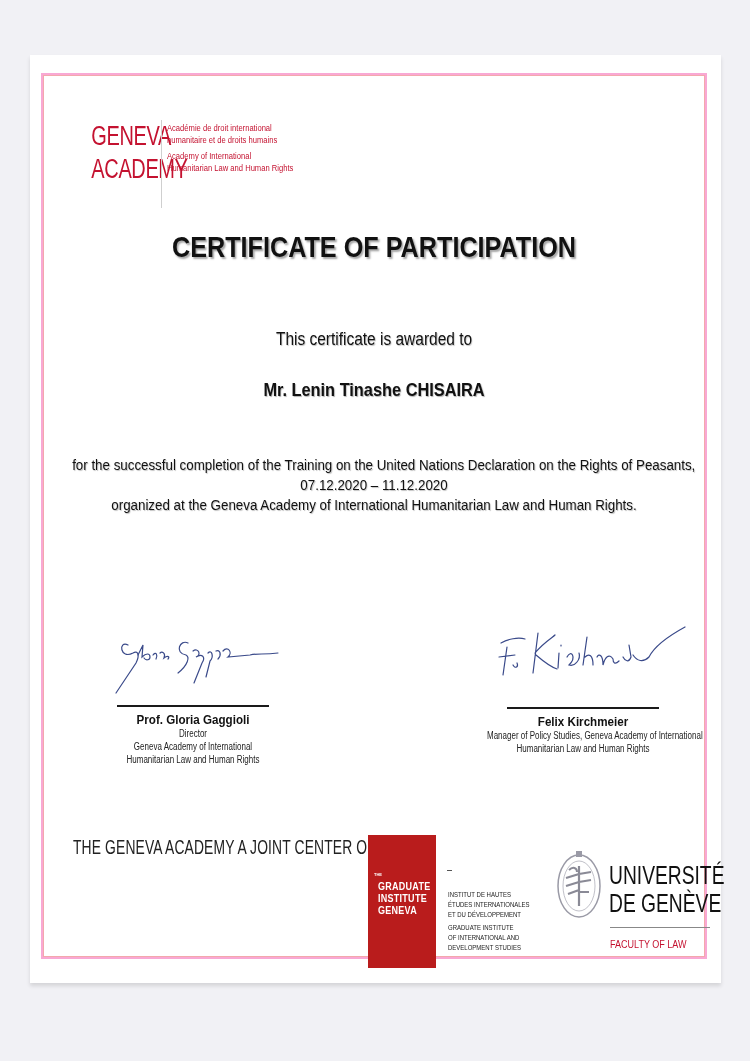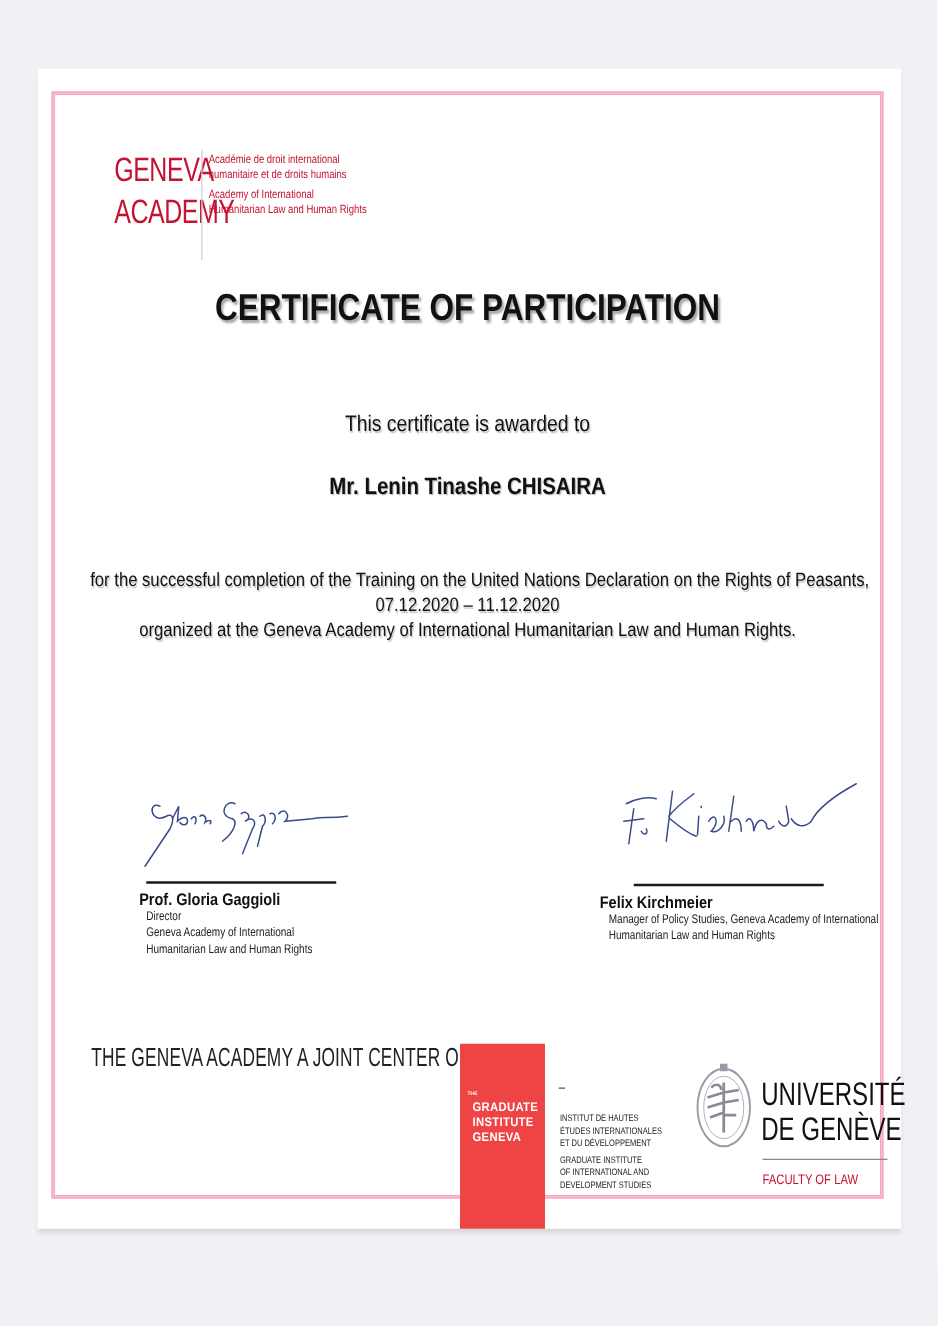--- a/index.html
+++ b/index.html
@@ -66,21 +66,21 @@
   }
   .body-text {
     position: absolute; left: -20px; right: -20px; top: 380px;
     text-align: center; color: #111; font-size: 15.5px; line-height: 20px;
     transform: scaleX(0.86);
     text-shadow: 1px 1px 1px rgba(0,0,0,0.25);
   }
   .body-text div { white-space: nowrap; }
 
   
-  .sig { position: absolute; text-align: left; color: #111; }
+  .sig { position: absolute; text-align: center; color: #111; }
   .sig-left { left: 55px; top: 540px; width: 190px; }
   .sig-right { left: 420px; top: 538px; width: 240px; }
   .sig-graphic { height: 80px; position: relative; }
   .sig-graphic svg { position: absolute; left: 0; top: 0; }
   .sig-line { height: 2px; background: #1a1a1a; margin: 0 auto; }
   .sig-left .sig-line { width: 152px; margin-top: 10px; }
   .sig-right .sig-line { width: 152px; margin-top: 14px; }
   .sig-name {
     font-weight: bold; font-size: 13.5px; margin-top: 5px;
     transform: scaleX(0.86); white-space: nowrap;
@@ -92,21 +92,21 @@
 
   
   .joint {
     position: absolute; left: 30px; top: 760px;
     color: #222; font-size: 21px; white-space: nowrap;
     transform: scaleX(0.66); transform-origin: left top;
     font-weight: normal; letter-spacing: 0.2px;
   }
   .gi-block {
     position: absolute; left: 325px; top: 760px;
-    width: 68px; height: 148px; background: #ef4444;
+    width: 68px; height: 133px; background: #b91c1c;
   }
   .gi-the {
     position: absolute; left: 6px; top: 37px;
     color: #fff; font-size: 4px; font-weight: bold;
   }
   .gi-name {
     position: absolute; left: 10px; top: 46px;
     color: #fff; font-size: 10px; line-height: 12px; font-weight: bold;
     transform: scaleX(0.9); transform-origin: left top; letter-spacing: 0.3px;
   }

